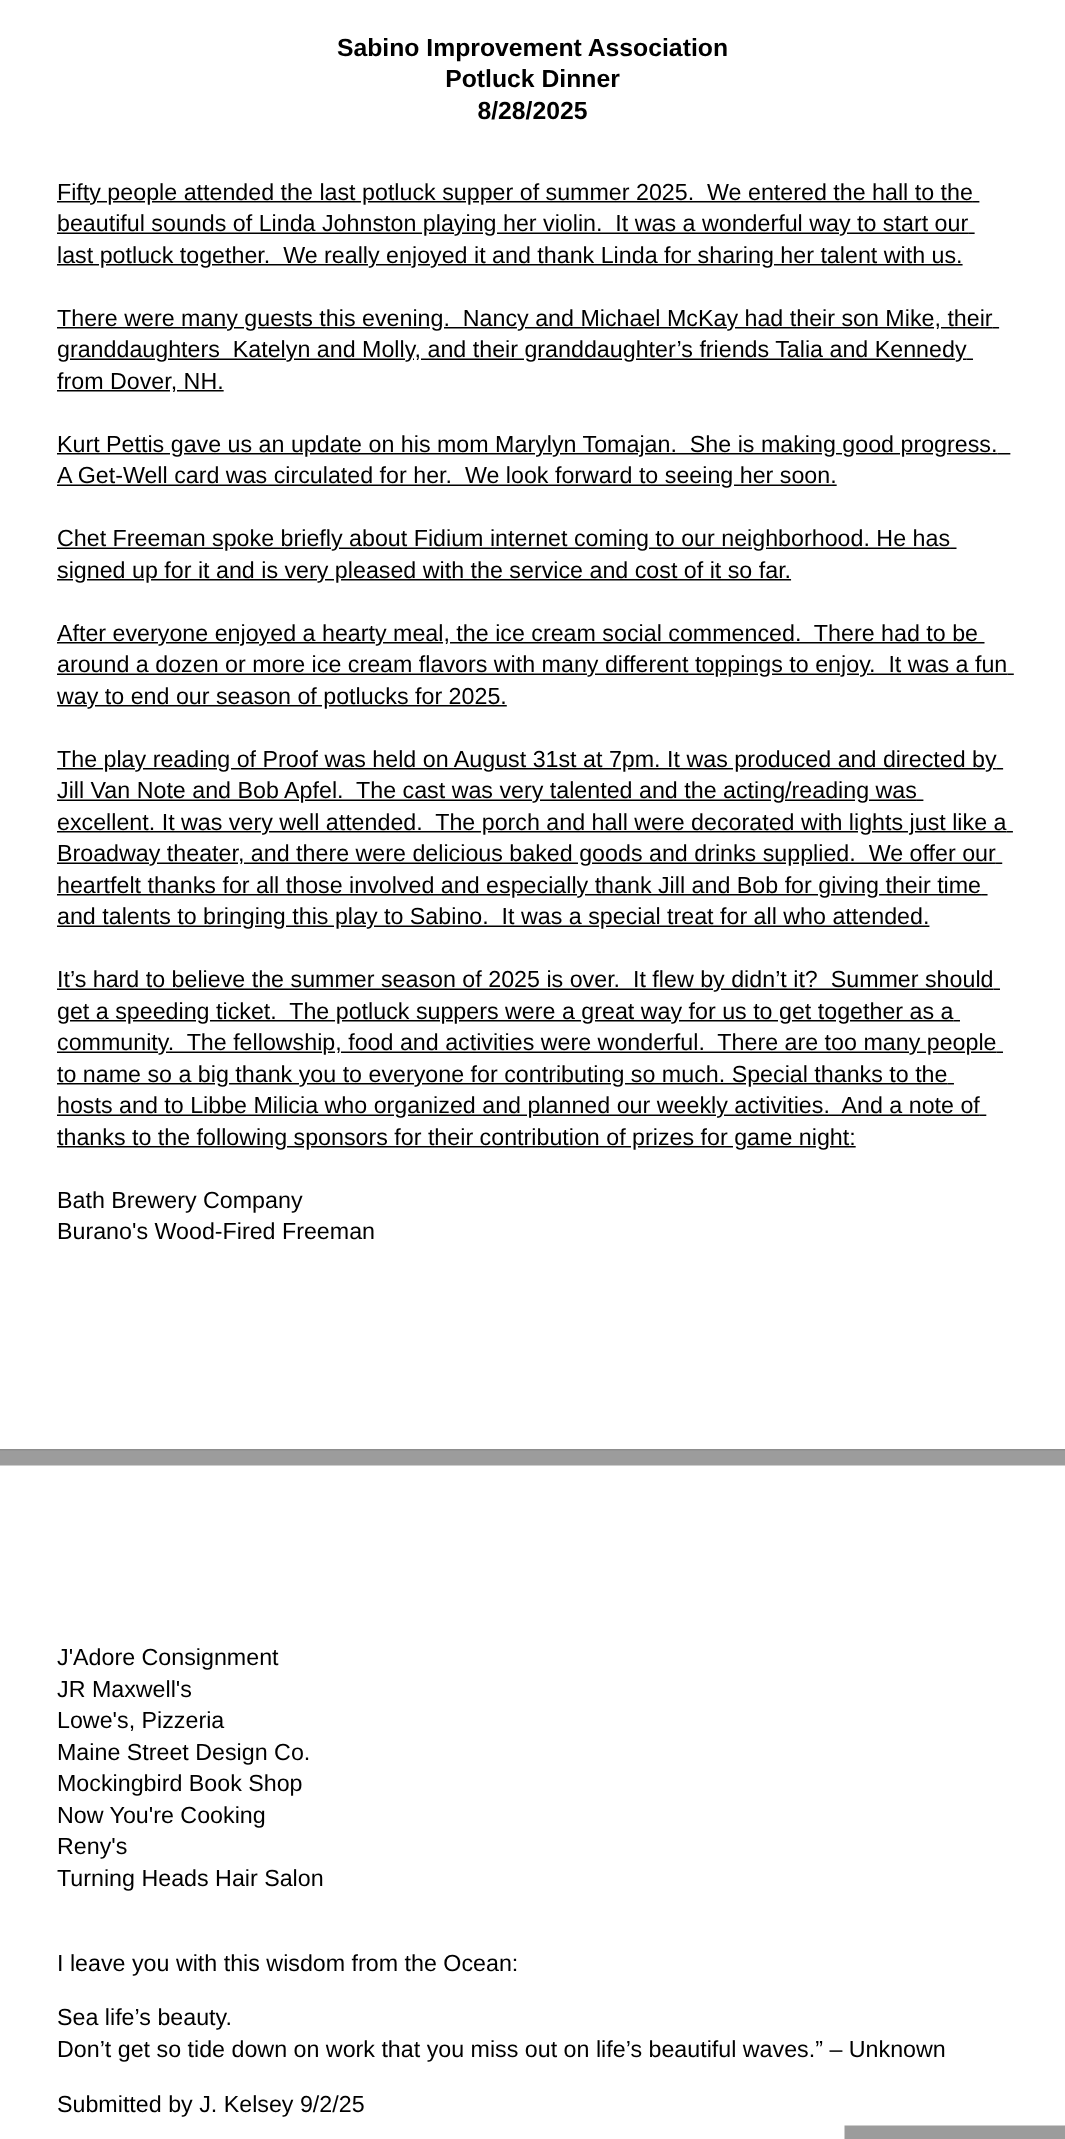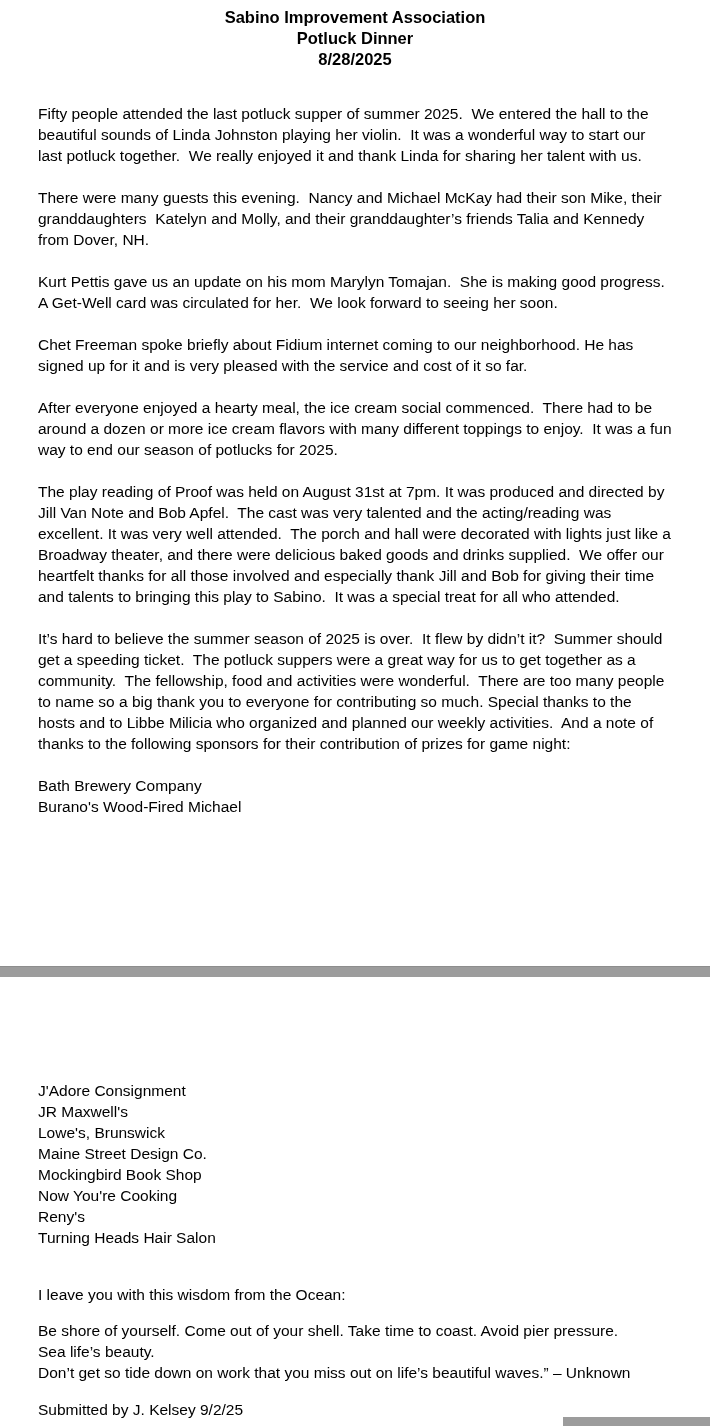--- a/index.html
+++ b/index.html
@@ -11,34 +11,34 @@
       background: #ffffff;
       color: #000000;
       font-family: "Liberation Sans", "DejaVu Sans", sans-serif;
       font-size: 15.5px;
       line-height: 21px;
     }
     .page {
       position: absolute;
       left: 0;
       width: 710px;
-      padding: 0 38px;
+      padding: 15px 38px;
       box-sizing: border-box;
     }
     .page1 { top: 0; }
     .page2 { top: 1080px; }
     .title-block {
       padding-top: 7px;
       margin-bottom: 33px;
       text-align: center;
       font-weight: 700;
       font-size: 16.5px;
       line-height: 21px;
     }
-    .para { white-space: pre-wrap; margin: 0 0 21px 0; }
+    .para { white-space: pre-wrap; margin: 0 0 21px 0; text-decoration: underline; }
     .line { white-space: pre-wrap; }
     .sponsor-list-2 { margin-bottom: 36px; }
     .wisdom-intro { margin-bottom: 15px; margin-top: 27px; }
     .wisdom-quote { margin-bottom: 16px; }
     .page-break {
       position: absolute;
       top: 966px;
       left: 0;
       width: 710px;
       height: 11px;
@@ -68,42 +68,41 @@
   <div class="para">Fifty people attended the last potluck supper of summer 2025.  We entered the hall to the beautiful sounds of Linda Johnston playing her violin.  It was a wonderful way to start our last potluck together.  We really enjoyed it and thank Linda for sharing her talent with us.</div>
   <div class="para">There were many guests this evening.  Nancy and Michael McKay had their son Mike, their granddaughters  Katelyn and Molly, and their granddaughter’s friends Talia and Kennedy from Dover, NH.</div>
   <div class="para">Kurt Pettis gave us an update on his mom Marylyn Tomajan.  She is making good progress.  A Get-Well card was circulated for her.  We look forward to seeing her soon.</div>
   <div class="para">Chet Freeman spoke briefly about Fidium internet coming to our neighborhood. He has signed up for it and is very pleased with the service and cost of it so far.</div>
   <div class="para">After everyone enjoyed a hearty meal, the ice cream social commenced.  There had to be around a dozen or more ice cream flavors with many different toppings to enjoy.  It was a fun way to end our season of potlucks for 2025.</div>
   <div class="para">The play reading of Proof was held on August 31st at 7pm. It was produced and directed by Jill Van Note and Bob Apfel.  The cast was very talented and the acting/reading was excellent. It was very well attended.  The porch and hall were decorated with lights just like a Broadway theater, and there were delicious baked goods and drinks supplied.  We offer our heartfelt thanks for all those involved and especially thank Jill and Bob for giving their time and talents to bringing this play to Sabino.  It was a special treat for all who attended.</div>
   <div class="para">It’s hard to believe the summer season of 2025 is over.  It flew by didn’t it?  Summer should get a speeding ticket.  The potluck suppers were a great way for us to get together as a community.  The fellowship, food and activities were wonderful.  There are too many people to name so a big thank you to everyone for contributing so much. Special thanks to the hosts and to Libbe Milicia who organized and planned our weekly activities.  And a note of thanks to the following sponsors for their contribution of prizes for game night:</div>
 
   <div>
     <div class="line">Bath Brewery Company</div>
-    <div class="line">Burano's Wood-Fired Michael</div>
+    <div class="line">Burano's Wood-Fired Freeman</div>
   </div>
 </div>
 
 <div class="page-break"></div>
 
 <div class="page page2">
   <div class="sponsor-list-2">
     <div class="line">J'Adore Consignment</div>
     <div class="line">JR Maxwell's</div>
-    <div class="line">Lowe's, Brunswick</div>
+    <div class="line">Lowe's, Pizzeria</div>
     <div class="line">Maine Street Design Co.</div>
     <div class="line">Mockingbird Book Shop</div>
     <div class="line">Now You're Cooking</div>
     <div class="line">Reny's</div>
     <div class="line">Turning Heads Hair Salon</div>
   </div>
 
   <div class="line wisdom-intro">I leave you with this wisdom from the Ocean:</div>
 
   <div class="wisdom-quote">
-    <div class="line">Be shore of yourself. Come out of your shell. Take time to coast. Avoid pier pressure.</div>
     <div class="line">Sea life’s beauty.</div>
     <div class="line">Don’t get so tide down on work that you miss out on life’s beautiful waves.” – Unknown</div>
   </div>
 
   <div class="line">Submitted by J. Kelsey 9/2/25</div>
 </div>
 
 <div class="page-break-partial"></div>
 
 </body></html>

